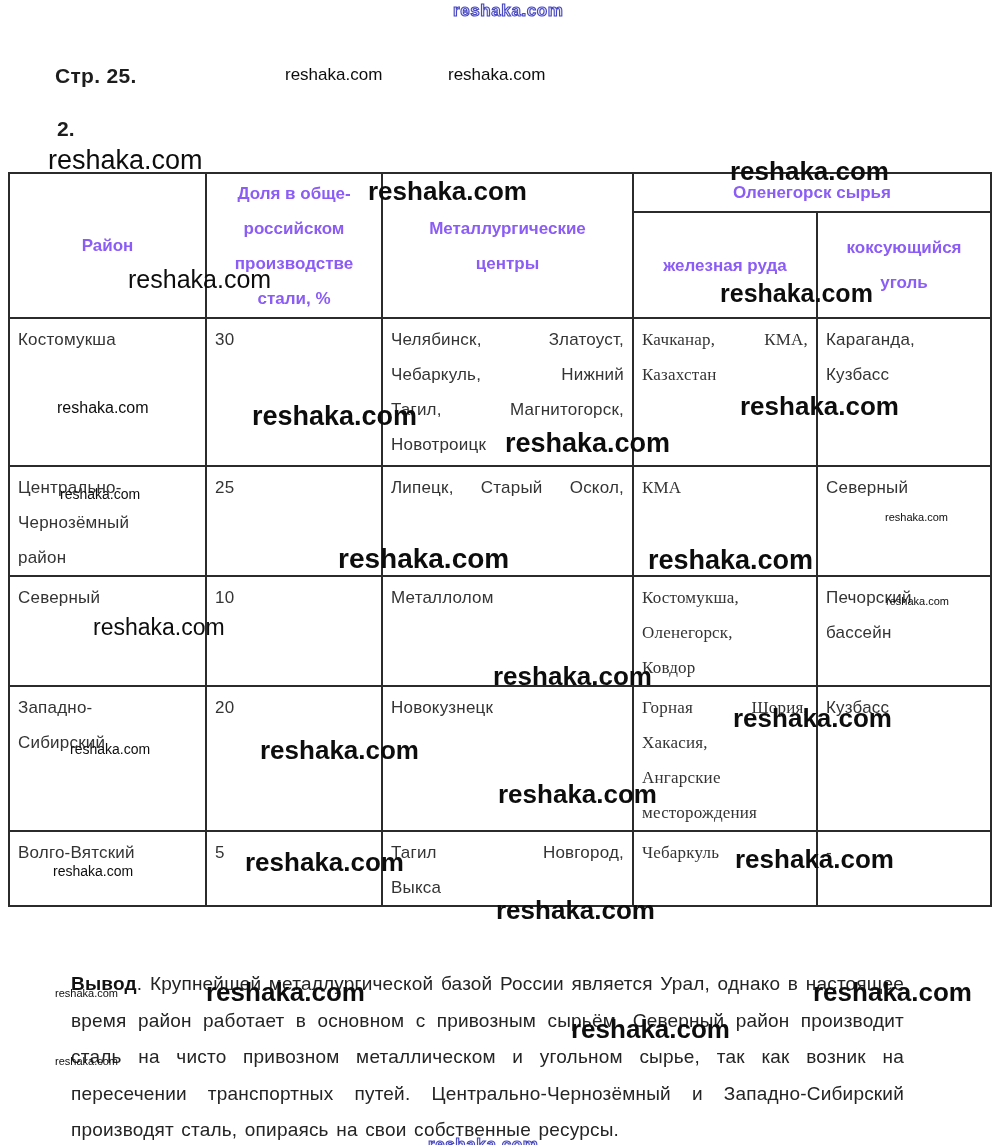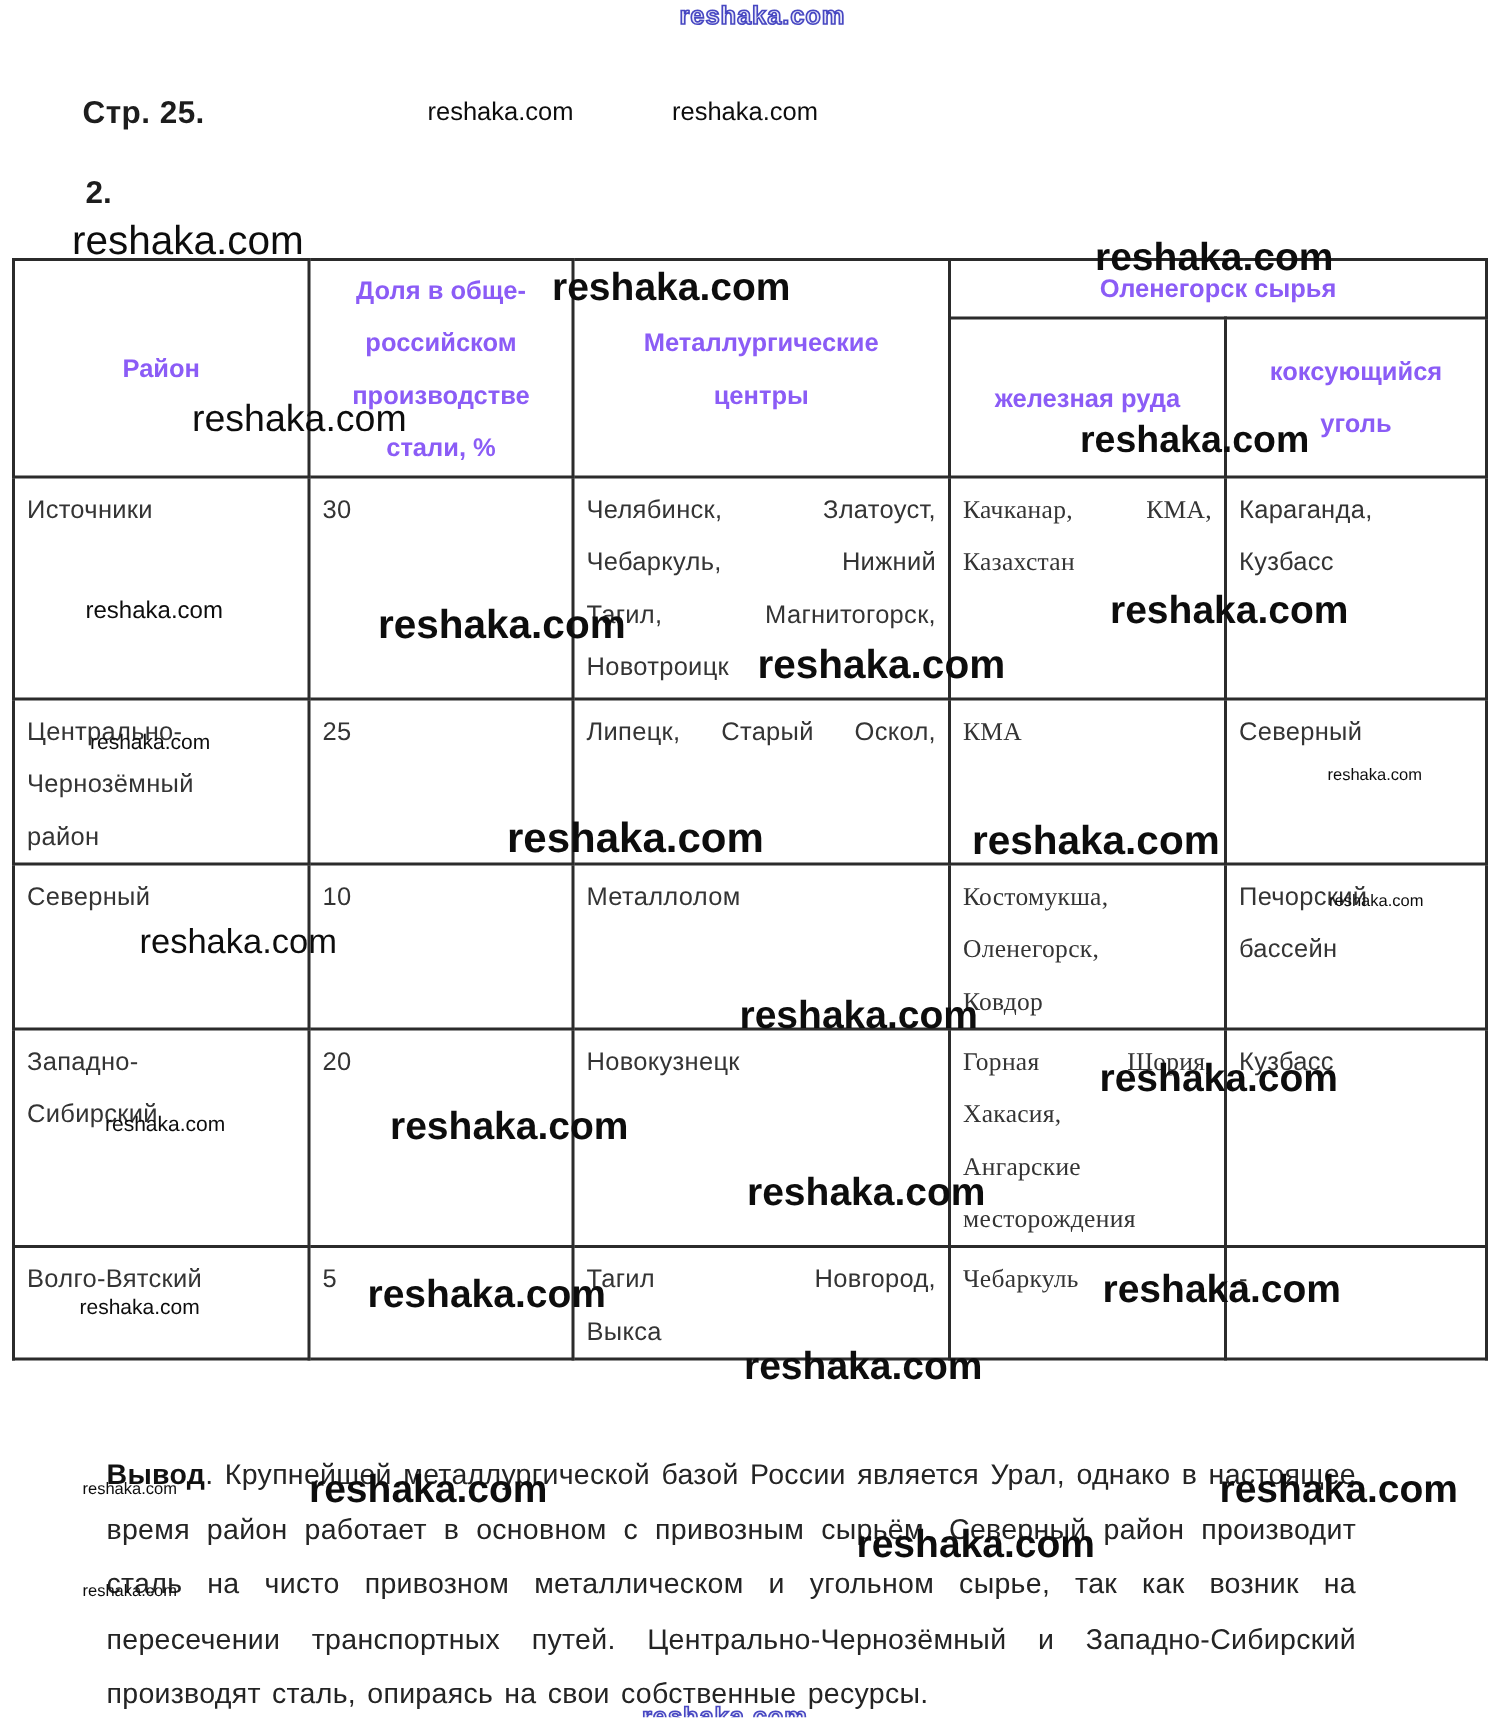--- a/index.html
+++ b/index.html
@@ -97,21 +97,21 @@
 центры</th>
         <th colspan="2">Оленегорск сырья</th>
       </tr>
       <tr class="h2">
         <th>железная руда</th>
         <th>коксующийся
 уголь</th>
       </tr>
 
       <tr class="r1">
-        <td>Источники</td>
+        <td>Костомукша</td>
         <td>30</td>
         <td class="just">Челябинск, Златоуст,
 Чебаркуль, Нижний
 Тагил, Магнитогорск,
 Новотроицк</td>
         <td class="just c4">Качканар, КМА,
 Казахстан</td>
         <td>Караганда,
 Кузбасс</td>
       </tr>

